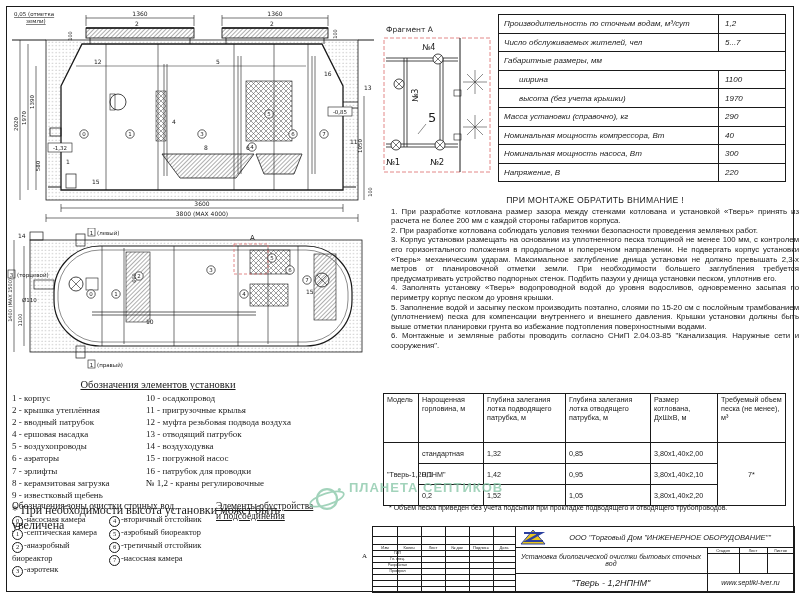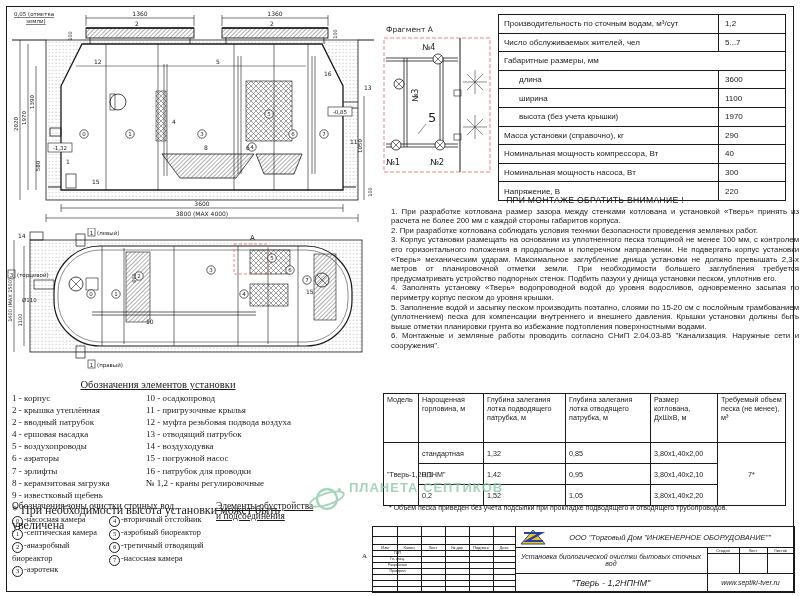--- a/index.html
+++ b/index.html
@@ -3,21 +3,21 @@
 <meta charset="utf-8">
 <style>
   html,body{margin:0;padding:0;background:#e8e8e8;}
   .sheet{position:relative;width:800px;height:596px;background:#ffffff;
          font-family:"Liberation Sans",sans-serif;color:#1a1a1a;overflow:hidden;}
   .abs{position:absolute;}
   .frame{position:absolute;left:6px;top:6px;width:786px;height:584px;border:1.5px solid #1a1a1a;}
   svg text{font-family:"DejaVu Sans",sans-serif;fill:#1a1a1a;}
 
   
-  .spec{left:498px;top:14px;width:286px;border:1.2px solid #1a1a1a;font-size:8px;}
+  .spec{left:498px;top:14px;width:286px;border:1.2px solid #1a1a1a;font-size:8px;font-style:italic;}
   .spec-row{display:flex;height:17.6px;border-top:1px solid #1a1a1a;align-items:stretch;}
   .spec-row:first-child{border-top:none;}
   .spec-label{flex:1;display:flex;align-items:center;padding-left:5px;}
   .spec-label.indent{padding-left:20px;}
   .spec-val{width:60px;border-left:1px solid #1a1a1a;display:flex;align-items:center;padding-left:6px;}
 
   
   .notice{left:391px;top:196px;width:408px;height:197px;font-size:7.8px;line-height:9.6px;overflow:hidden;}
   .notice-title{text-align:center;font-size:8.6px;margin-bottom:1px;letter-spacing:.3px;}
   .notice p{margin:0;text-align:justify;}
@@ -362,24 +362,20 @@
         <div class="spec-val">1,2</div>
       </div>
     <div class="spec-row">
         <div class="spec-label">Число обслуживаемых жителей, чел</div>
         <div class="spec-val">5...7</div>
       </div>
     <div class="spec-row span">
         <div class="spec-label">Габаритные размеры, мм</div>
       </div>
     <div class="spec-row">
-        <div class="spec-label indent">длина</div>
-        <div class="spec-val">3600</div>
-      </div>
-    <div class="spec-row">
         <div class="spec-label indent">ширина</div>
         <div class="spec-val">1100</div>
       </div>
     <div class="spec-row">
         <div class="spec-label indent">высота (без учета крышки)</div>
         <div class="spec-val">1970</div>
       </div>
     <div class="spec-row">
         <div class="spec-label">Масса установки (справочно), кг</div>
         <div class="spec-val">290</div>
@@ -441,21 +437,21 @@
     <div class="zone-cols">
       <div class="zone-c1">
         <div><span class="circ">0</span><span>-насосная камера</span></div>
         <div><span class="circ">1</span><span>-септическая камера</span></div>
         <div><span class="circ">2</span><span>-анаэробный биореактор</span></div>
         <div><span class="circ">3</span><span>-аэротенк</span></div>
       </div>
       <div class="zone-c2">
         <div><span class="circ">4</span><span>-вторичный отстойник</span></div>
         <div><span class="circ">5</span><span>-аэробный биореактор</span></div>
-        <div><span class="circ">6</span><span>-третичный отводящий</span></div>
+        <div><span class="circ">6</span><span>-третичный отстойник</span></div>
         <div><span class="circ">7</span><span>-насосная камера</span></div>
       </div>
     </div>
   </div>
 
   <div class="abs fitt serif">
     <div class="fitt-title">
       <span>Элементы обустройства</span><br>
       <span>и подсоединения</span>
     </div>

